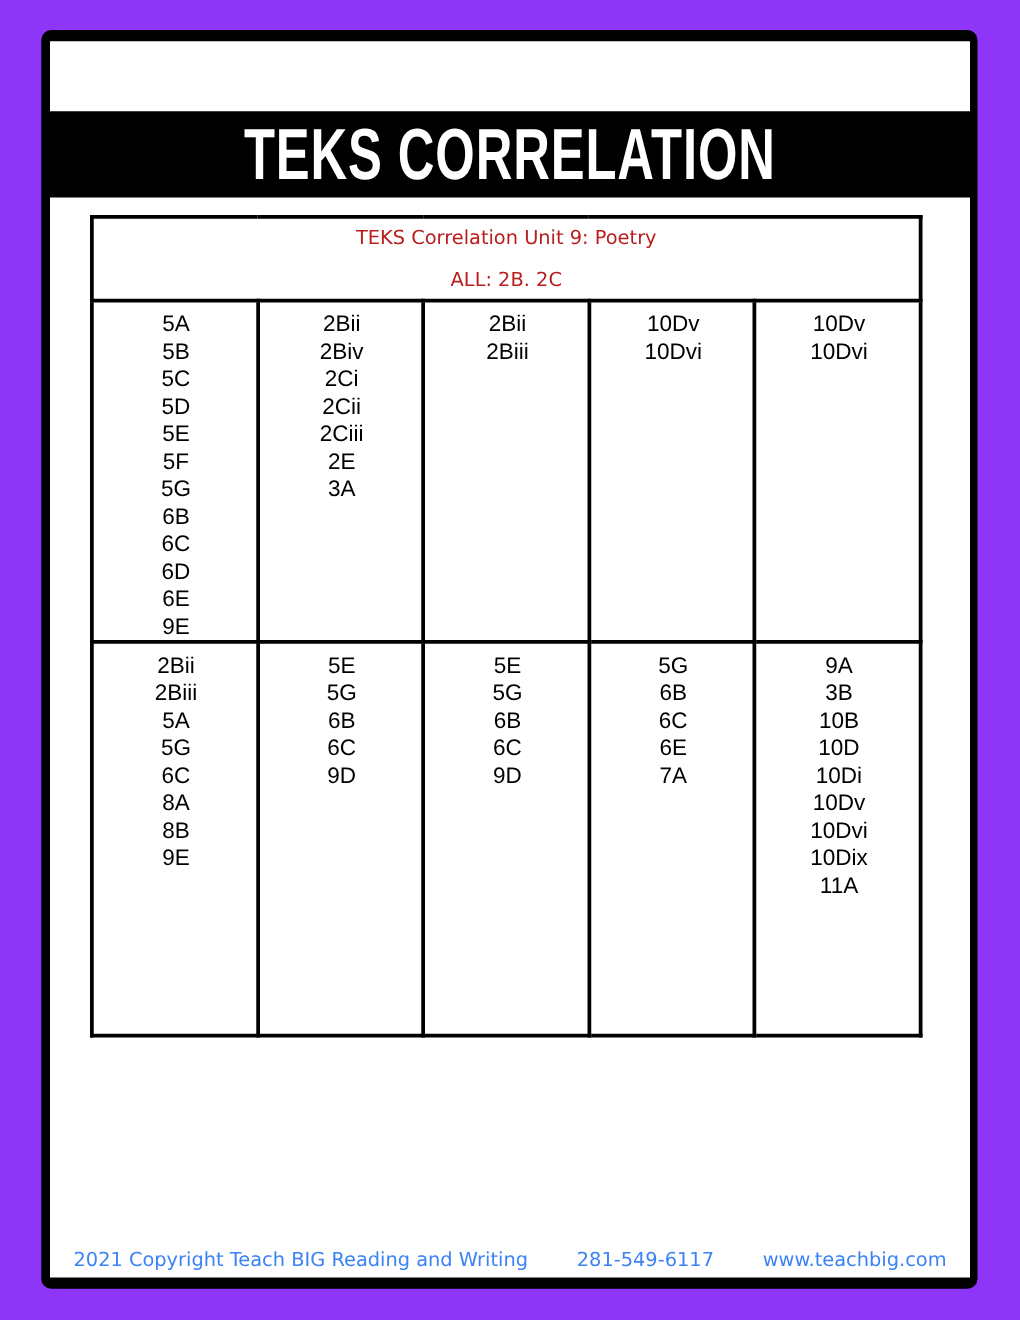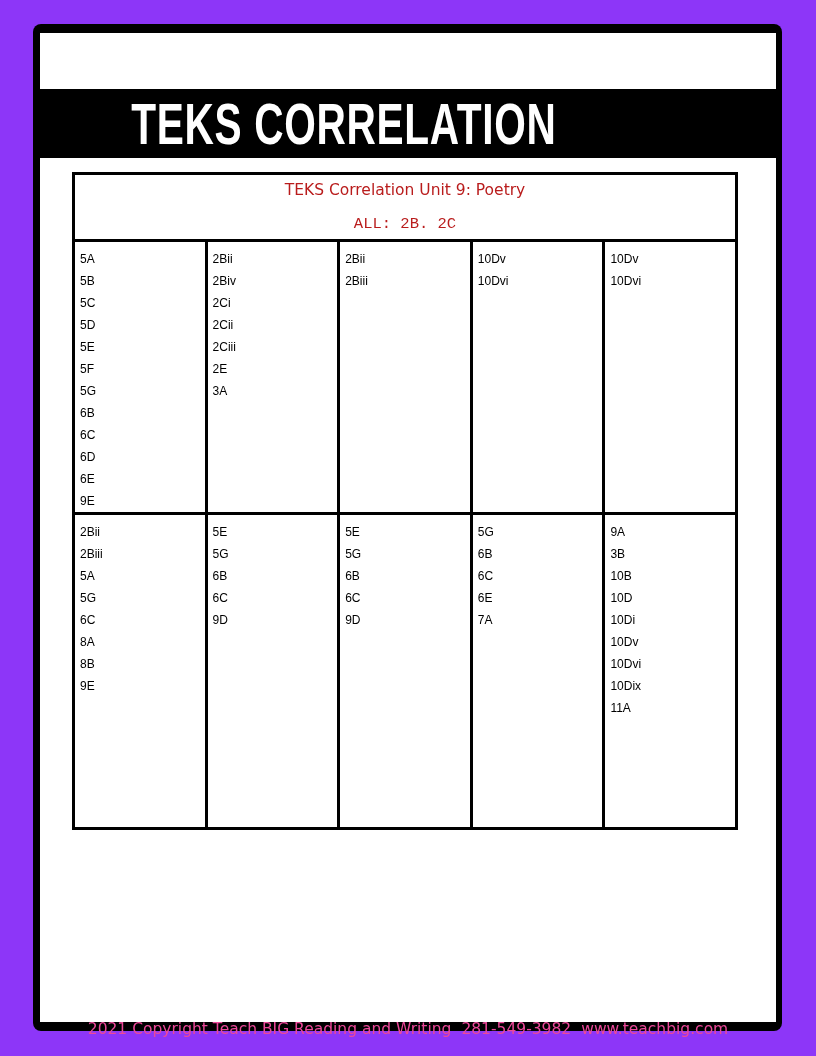--- a/index.html
+++ b/index.html
@@ -23,21 +23,21 @@
   }
   .page{
     position:absolute;left:7px;top:9px;
     width:736px;height:989px;
     background:var(--page);
   }
   .banner{
     position:absolute;left:0;top:56px;
     width:100%;height:69px;
     background:#000;
-    display:flex;align-items:center;
+    display:flex;align-items:center;justify-content:center;
   }
   .banner-title{
     color:#fff;
     font-family:"Liberation Sans", sans-serif;
     font-weight:700;
     font-size:58px;
     transform:scaleX(0.70);
     letter-spacing:1px;
     white-space:nowrap;
   }
@@ -52,52 +52,51 @@
     overflow:hidden;
   }
   .title-cell{
     height:62px;
     text-align:center;
     vertical-align:top;
     font-size:15.5px;
     color:#b91c1c;
   }
   .title-line1{margin-top:5px;}
-  .title-line2{margin-top:16px;font-family:Liberation Mono, monospace;}
+  .title-line2{margin-top:16px;}
   tr.hdr td{
     height:59px;
     text-align:center;
     vertical-align:middle;
     font-size:15.5px;
     line-height:20px;
     color:#1a1a1a;
     white-space:pre-wrap;
     padding:0 2px;
   }
   tr.data td{
     vertical-align:top;
-    text-align:left;
+    text-align:center;
     font-family:"Liberation Sans", sans-serif;
-    font-size:12px;
+    font-size:18px;
     line-height:22px;
     color:#000;
     white-space:pre-wrap;
     padding:6px 3px 0 5px;
   }
   tr.data-r1 td{height:264px;}
   tr.data-r2 td{height:306px;}
   .footer{
     position:absolute;left:0;top:966px;
     width:100%;
     display:flex;justify-content:center;
-    gap:10px;
+    gap:39px;
     font-size:15.5px;
-    color:#ec4899;
+    color:#3b82f6;
     white-space:nowrap;
-    margin-top:21px;
   }
 </style>
 </head>
 <body>
 
 <div class="frame">
   <div class="page">
 
     <div class="banner">
       <div class="banner-title">TEKS CORRELATION</div>
@@ -181,18 +180,18 @@
 10Dv
 10Dvi
 10Dix
 11A</td>
         </tr>
       </tbody>
     </table>
 
     <div class="footer">
       <span>2021 Copyright Teach BIG Reading and Writing</span>
-      <span>281-549-3982</span>
+      <span>281-549-6117</span>
       <span>www.teachbig.com</span>
     </div>
 
   </div>
 </div>
 
 </body></html>

